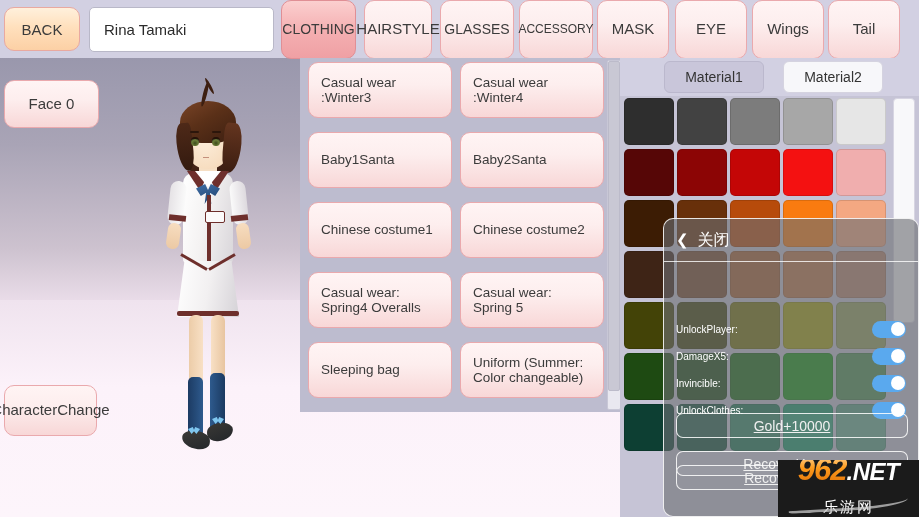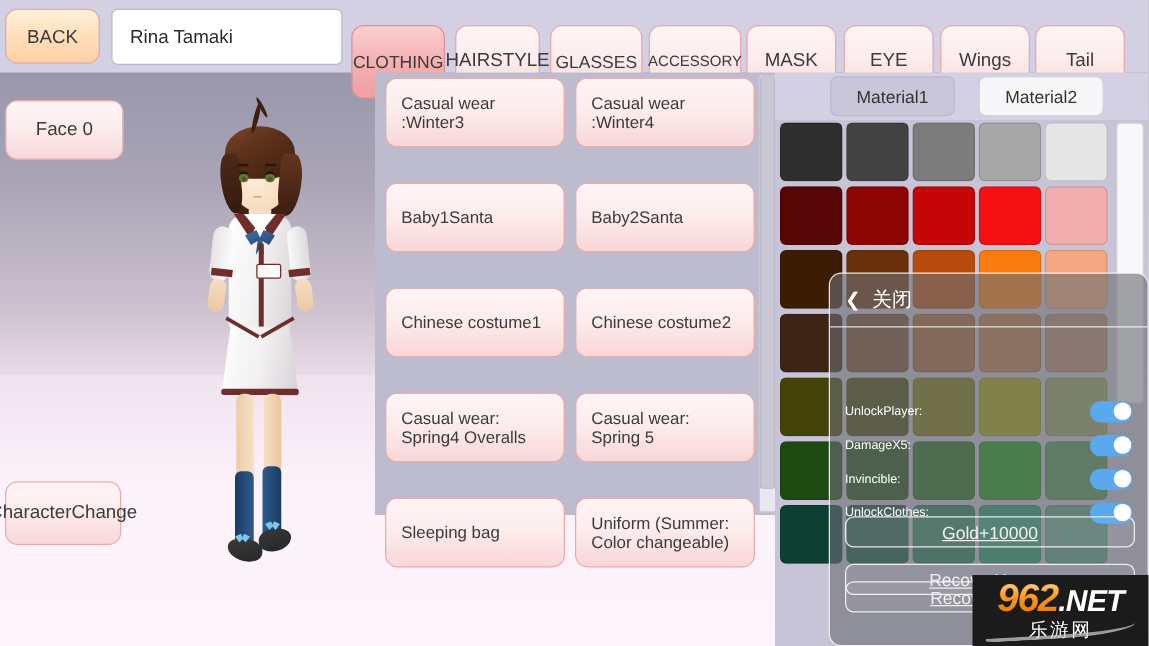--- a/index.html
+++ b/index.html
@@ -120,35 +120,35 @@
     border:1.5px solid #e9a9a0; border-radius:10px; color:#3b3b3b;
     display:flex; align-items:center; justify-content:center; cursor:pointer;
   }
   #back-btn { position:absolute; left:4px; top:7px; width:76px; height:44px; font-size:15px; }
   #name-field {
     position:absolute; left:89px; top:7px; width:185px; height:45px;
     background:#ffffff; border:1px solid #b9b8c8; border-radius:5px;
     font-size:15px; color:#2b2b2b; padding-left:14px;
     display:flex; align-items:center;
   }
-  .tab { position:absolute; top:20px; height:59px; font-size:15px; }
+  .tab { position:absolute; top:0; height:59px; font-size:15px; }
   #cat-wrap .tab { }
 
   
   #face-btn { position:absolute; left:4px; top:80px; width:95px; height:48px; font-size:15px; }
   #charchange-btn { position:absolute; left:4px; top:385px; width:93px; height:51px; font-size:15px; }
 
   
   #clothing-panel {
     position:absolute; left:300px; top:58px; width:320px; height:354px;
     background:#bdbccf;
   }
   #clothing-grid {
     position:absolute; left:8px; top:4px; width:296px; height:348px;
-    display:grid; grid-template-columns: 1fr 1fr; gap:28px 8px;
+    display:grid; grid-template-columns: 1fr 1fr; gap:14px 8px;
     align-content:start;
   }
   .cloth-item {
     height:56px; border-radius:10px; font-size:13.5px; padding:0 12px;
     justify-content:flex-start; text-align:left;
   }
   .cloth-item span { display:block; }
   #clothing-scroll {
     position:absolute; left:607px; top:60px; width:14px; height:350px;
     background:#e9e8f0; border:1px solid #c8c7d6; border-radius:2px;
@@ -219,22 +219,23 @@
     border:1px solid rgba(255,255,255,0.85); border-radius:7px;
     background: rgba(255,255,255,0.05);
     display:flex; align-items:center; justify-content:center;
     font-size:14px; color:#f0f0f0; cursor:pointer;text-decoration:underline;
   }
 
   
   #watermark {
     position:absolute; left:778px; top:460px; width:141px; height:57px;
     background:#1b1b1b;
-    display:flex; flex-direction:column; align-items:center; justify-content:center;
+    display:flex; flex-direction:column; align-items:center; justify-content:flex-end;
     overflow:hidden;
+    gap:12px;
   }
   #wm-top { display:flex; align-items:baseline; line-height:1; }
   #wm-962 {
     font-size:31px; font-weight:bold; font-style:italic;
     background: linear-gradient(180deg,#ffd9a0 0%, #ff9b1c 45%, #e2730a 100%);
     -webkit-background-clip:text; background-clip:text; color:transparent;
     letter-spacing:-1px;
   }
   #wm-net {
     font-size:24px; font-weight:bold; font-style:italic; color:#ffffff; letter-spacing:-0.5px;

